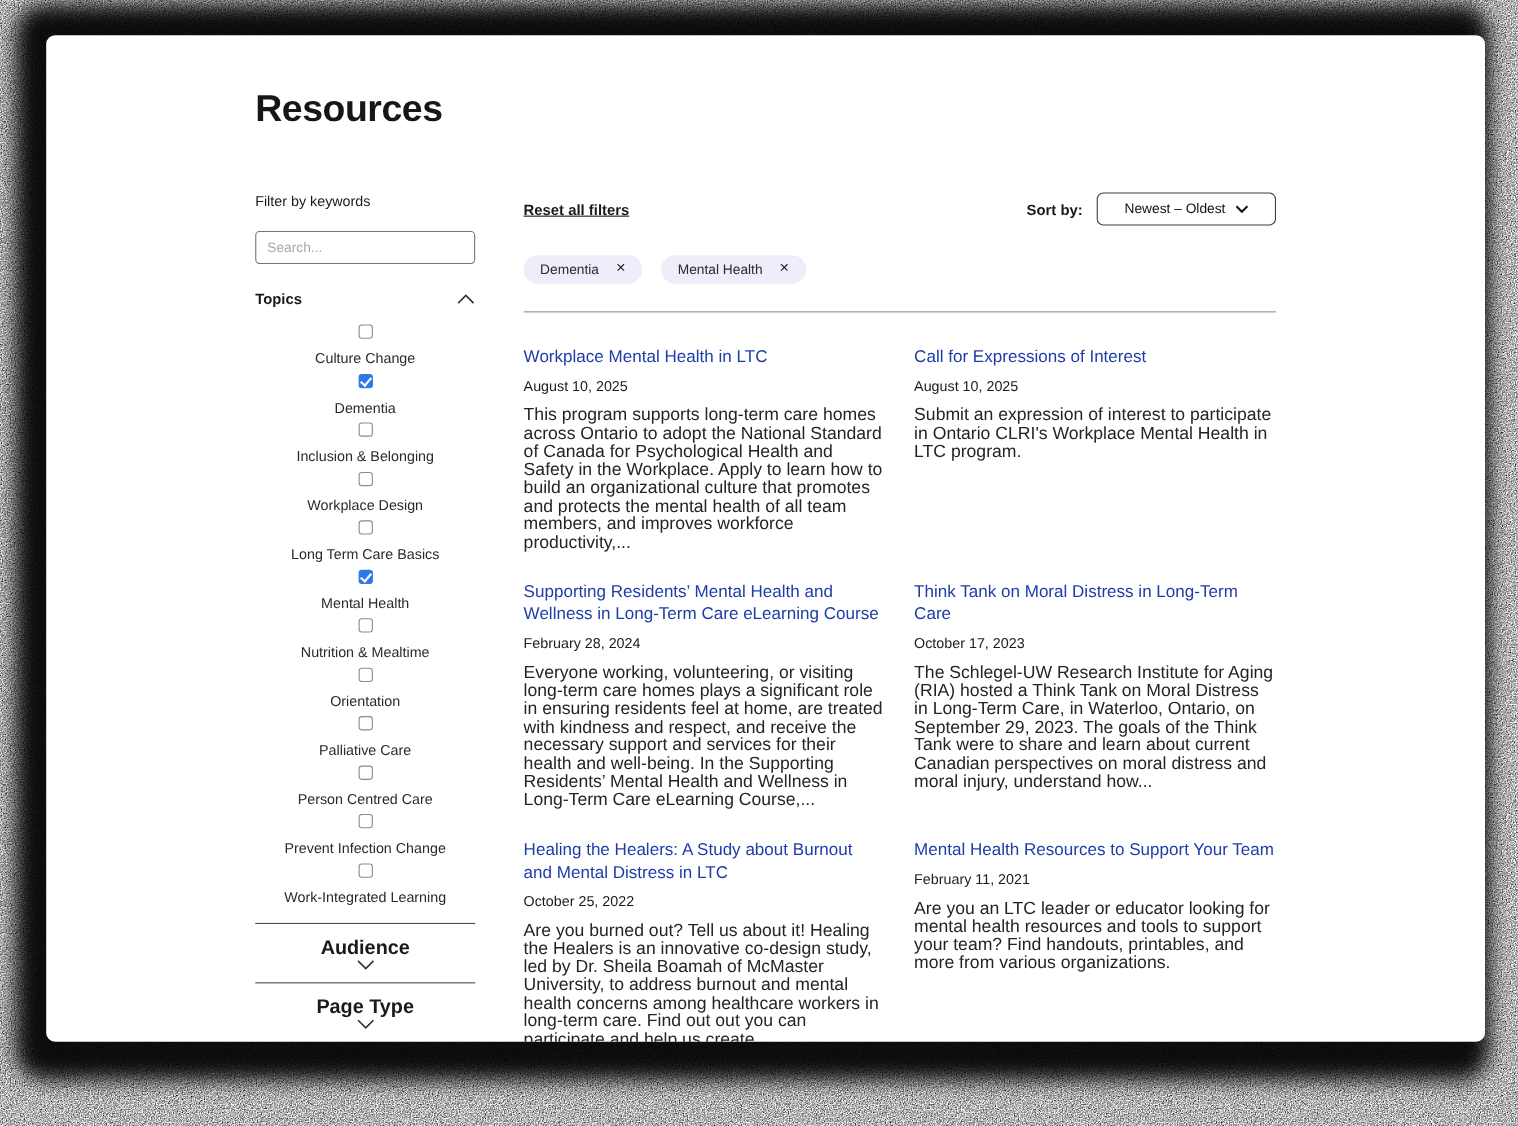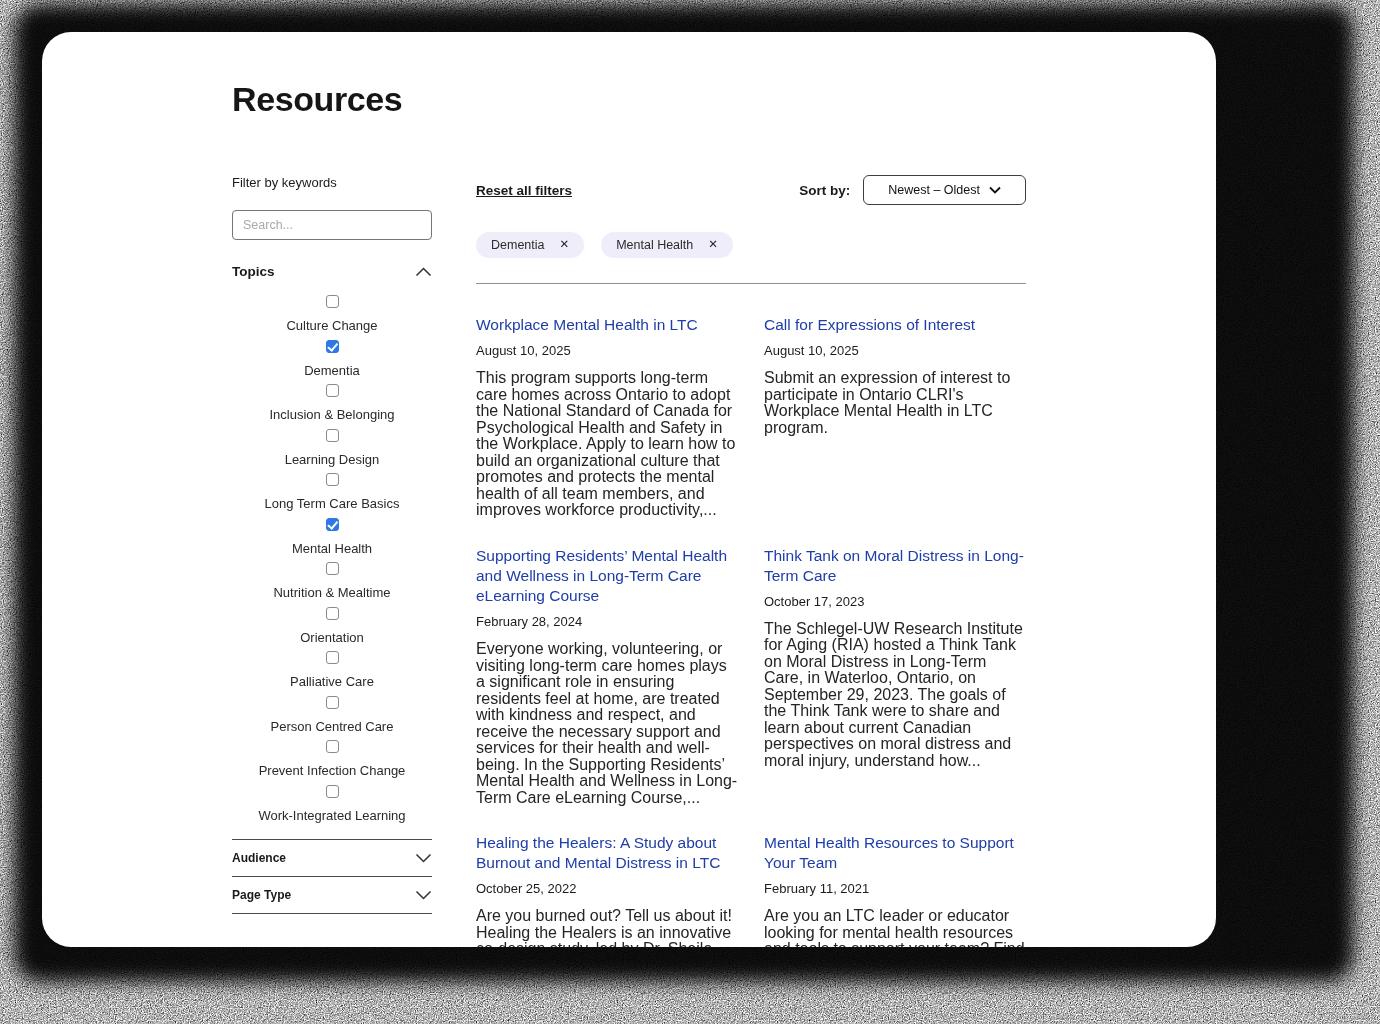--- a/index.html
+++ b/index.html
@@ -15,22 +15,22 @@
   .backdrop { position: absolute; inset: 0; z-index: 0; }
   .backdrop-core {
     position: absolute; inset: 4px 26px 42px 14px;
     background: #121212; border-radius: 26px;
     filter: blur(9px);
   }
   .backdrop-noise { position: absolute; inset: 0; width: 100%; height: 100%; }
   
   .panel {
     position: absolute; left: 42px; top: 32px;
-    width: 1174px; height: 915px;
-    background: #ffffff; border-radius: 29px;
+    width: 1308px; height: 915px;
+    background: #ffffff; border-radius: 8px;
     z-index: 2; overflow: hidden;
   }
   .content { padding: 48px 190px 0 190px; }
   h1.page-title {
     margin: 0 0 56px 0;
     font-size: 34px; font-weight: 800; letter-spacing: -0.4px;
     color: #161616;
   }
   .layout { display: flex; gap: 44px; align-items: flex-start; }
   
@@ -63,22 +63,22 @@
   .checkbox.checked::after {
     content: ""; position: absolute; left: 3.5px; top: 0.5px;
     width: 3.5px; height: 7.5px;
     border: solid #fff; border-width: 0 2px 2px 0;
     transform: rotate(40deg);
   }
   .topic-label { color: #2a2a2a; }
   .accordion { border-bottom: 1px solid #4a4a4a; }
   .accordion-row {
     display: flex; justify-content: space-between; align-items: center;
-    font-weight: 700; font-size: 12px;
-    padding: 11px 0; border-top: 1px solid #4a4a4a; cursor: pointer;
+    font-weight: 700; font-size: 18px;
+    padding: 11px 0; border-top: 1px solid #4a4a4a; cursor: pointer; flex-direction: column;
   }
   .reset-link {
     display: inline-block; margin-top: 38px;
     font-weight: 700; font-size: 13.5px;
     color: #1a1a1a; text-decoration: underline; cursor: pointer;
   }
   .chev { flex: none; }
   
   .main { flex: 1; min-width: 0; }
   .main-top { display: flex; justify-content: space-between; align-items: center; }
@@ -155,21 +155,21 @@
           <label class="topic">
             <span class="checkbox checked"></span>
             <span class="topic-label">Dementia</span>
           </label>
           <label class="topic">
             <span class="checkbox"></span>
             <span class="topic-label">Inclusion &amp; Belonging</span>
           </label>
           <label class="topic">
             <span class="checkbox"></span>
-            <span class="topic-label">Learning Design</span>
+            <span class="topic-label">Workplace Design</span>
           </label>
           <label class="topic">
             <span class="checkbox"></span>
             <span class="topic-label">Long Term Care Basics</span>
           </label>
           <label class="topic">
             <span class="checkbox checked"></span>
             <span class="topic-label">Mental Health</span>
           </label>
           <label class="topic">

